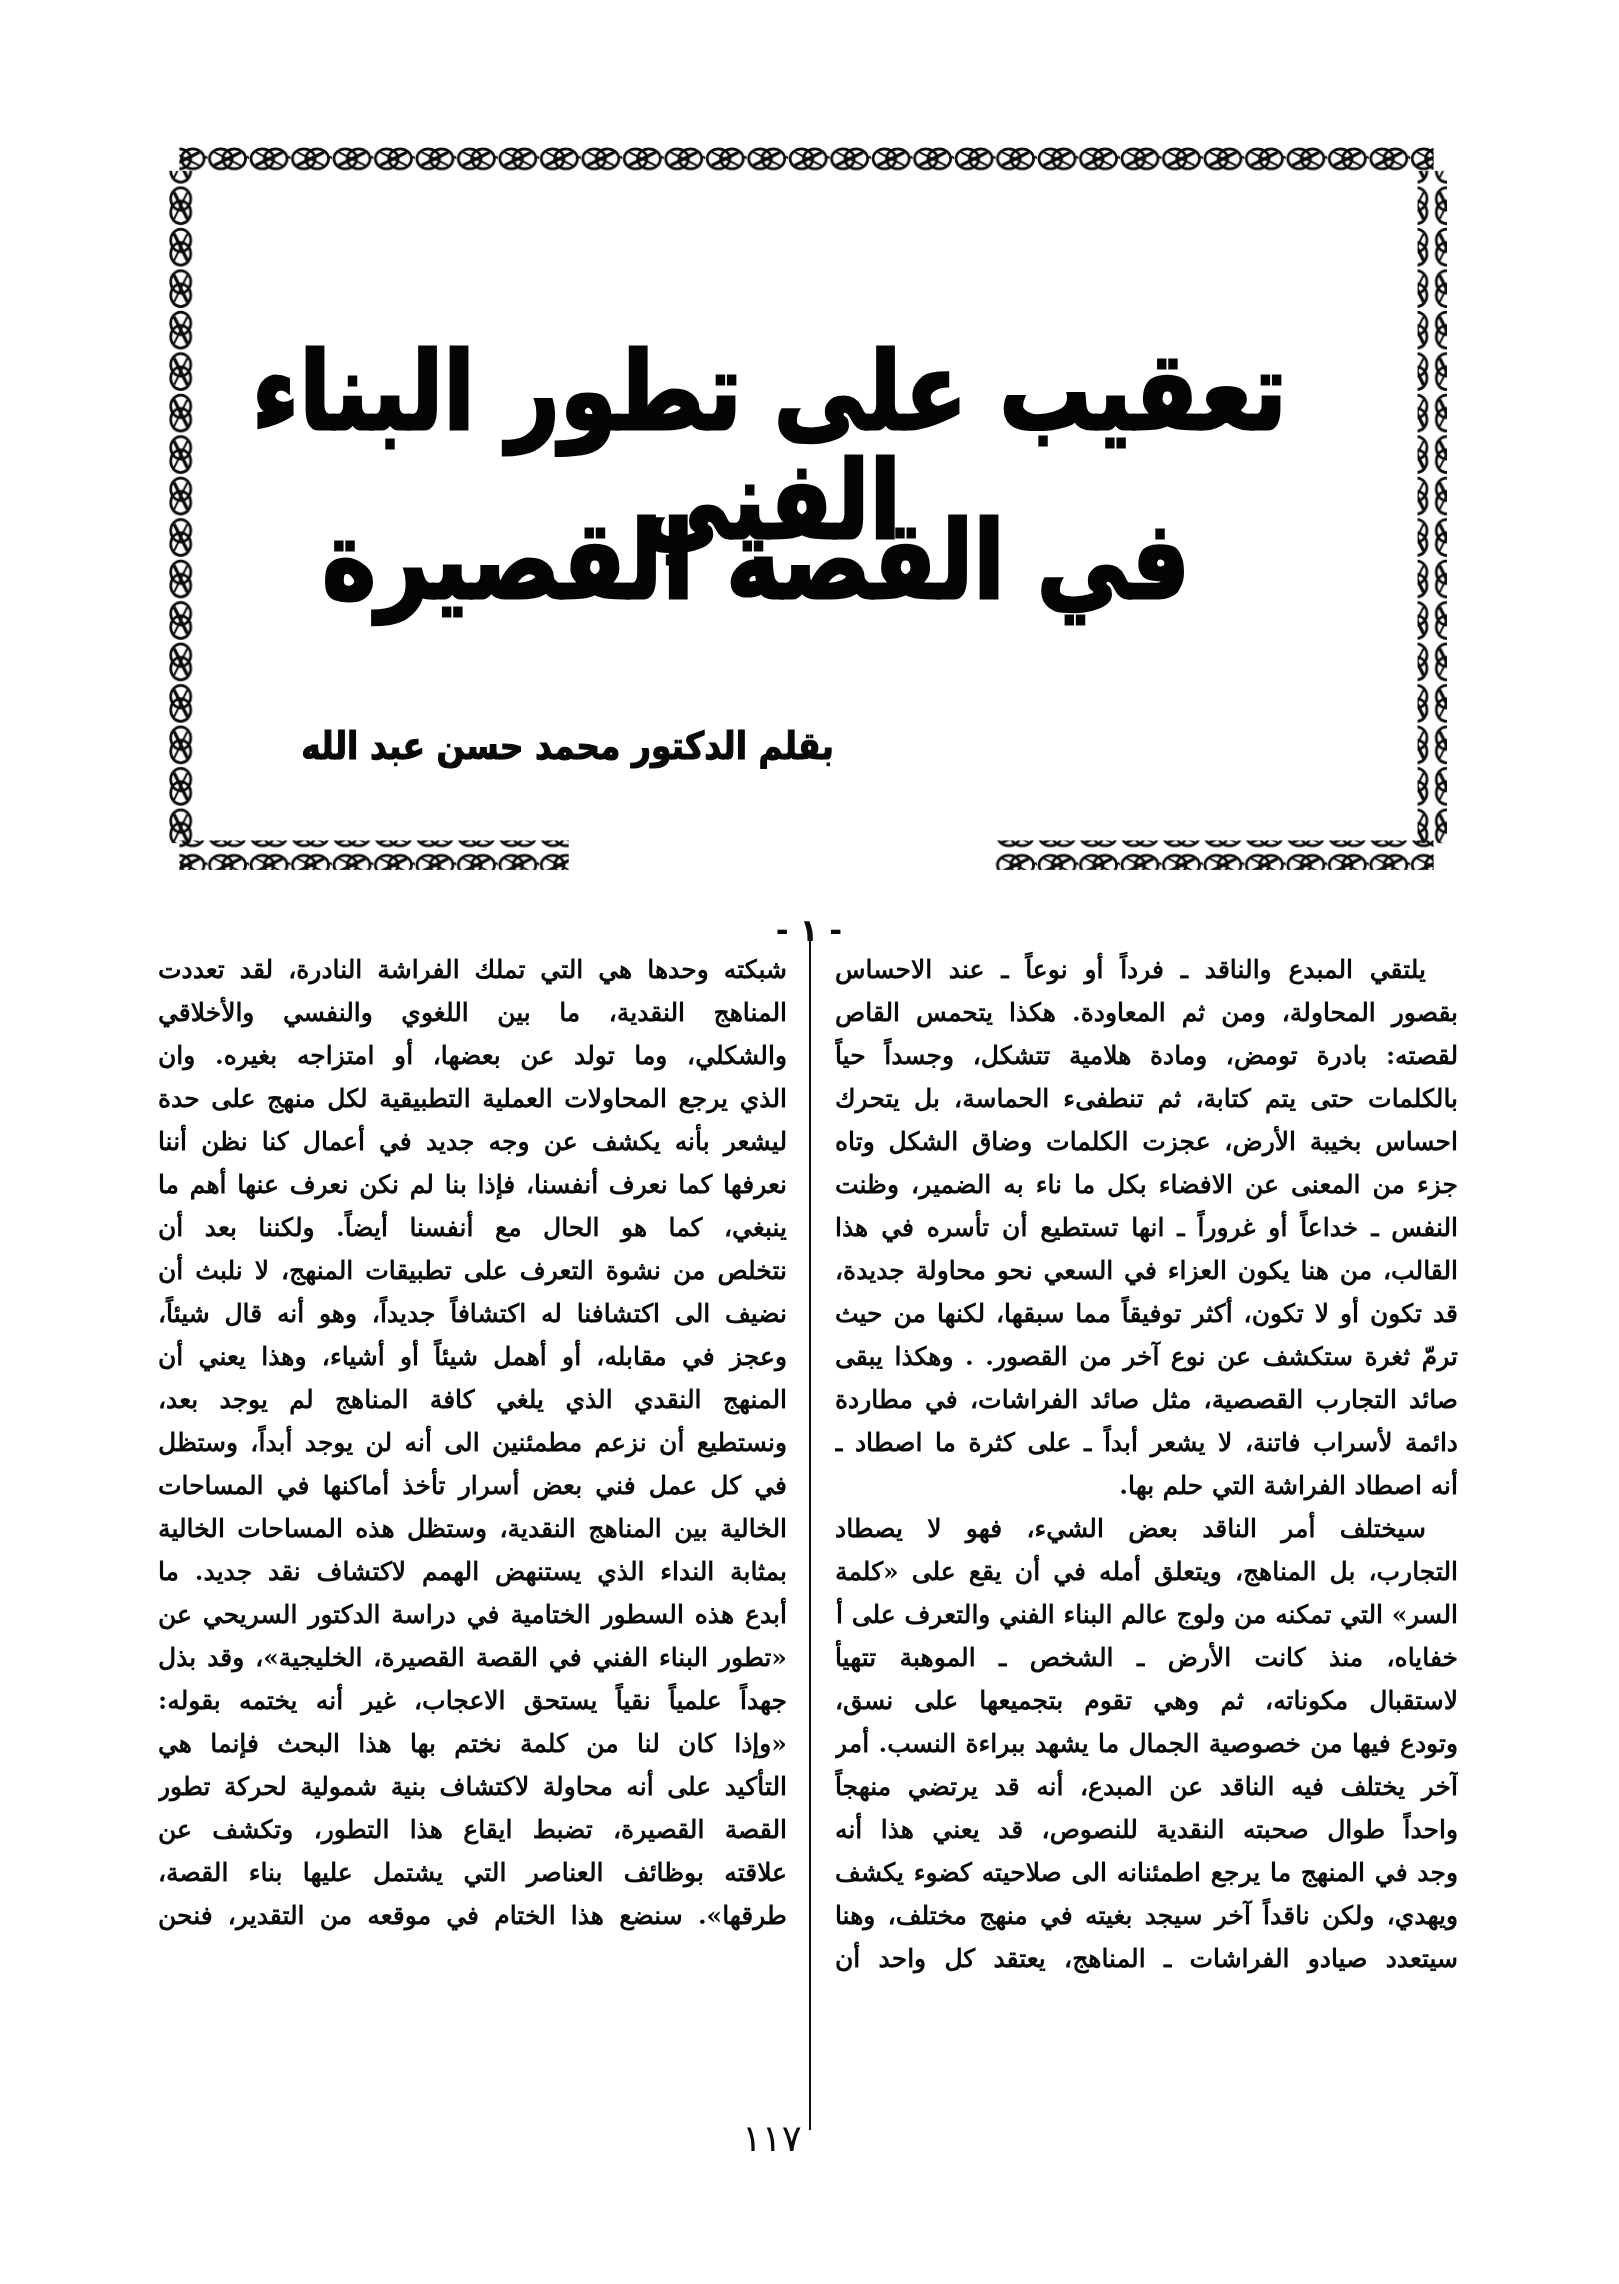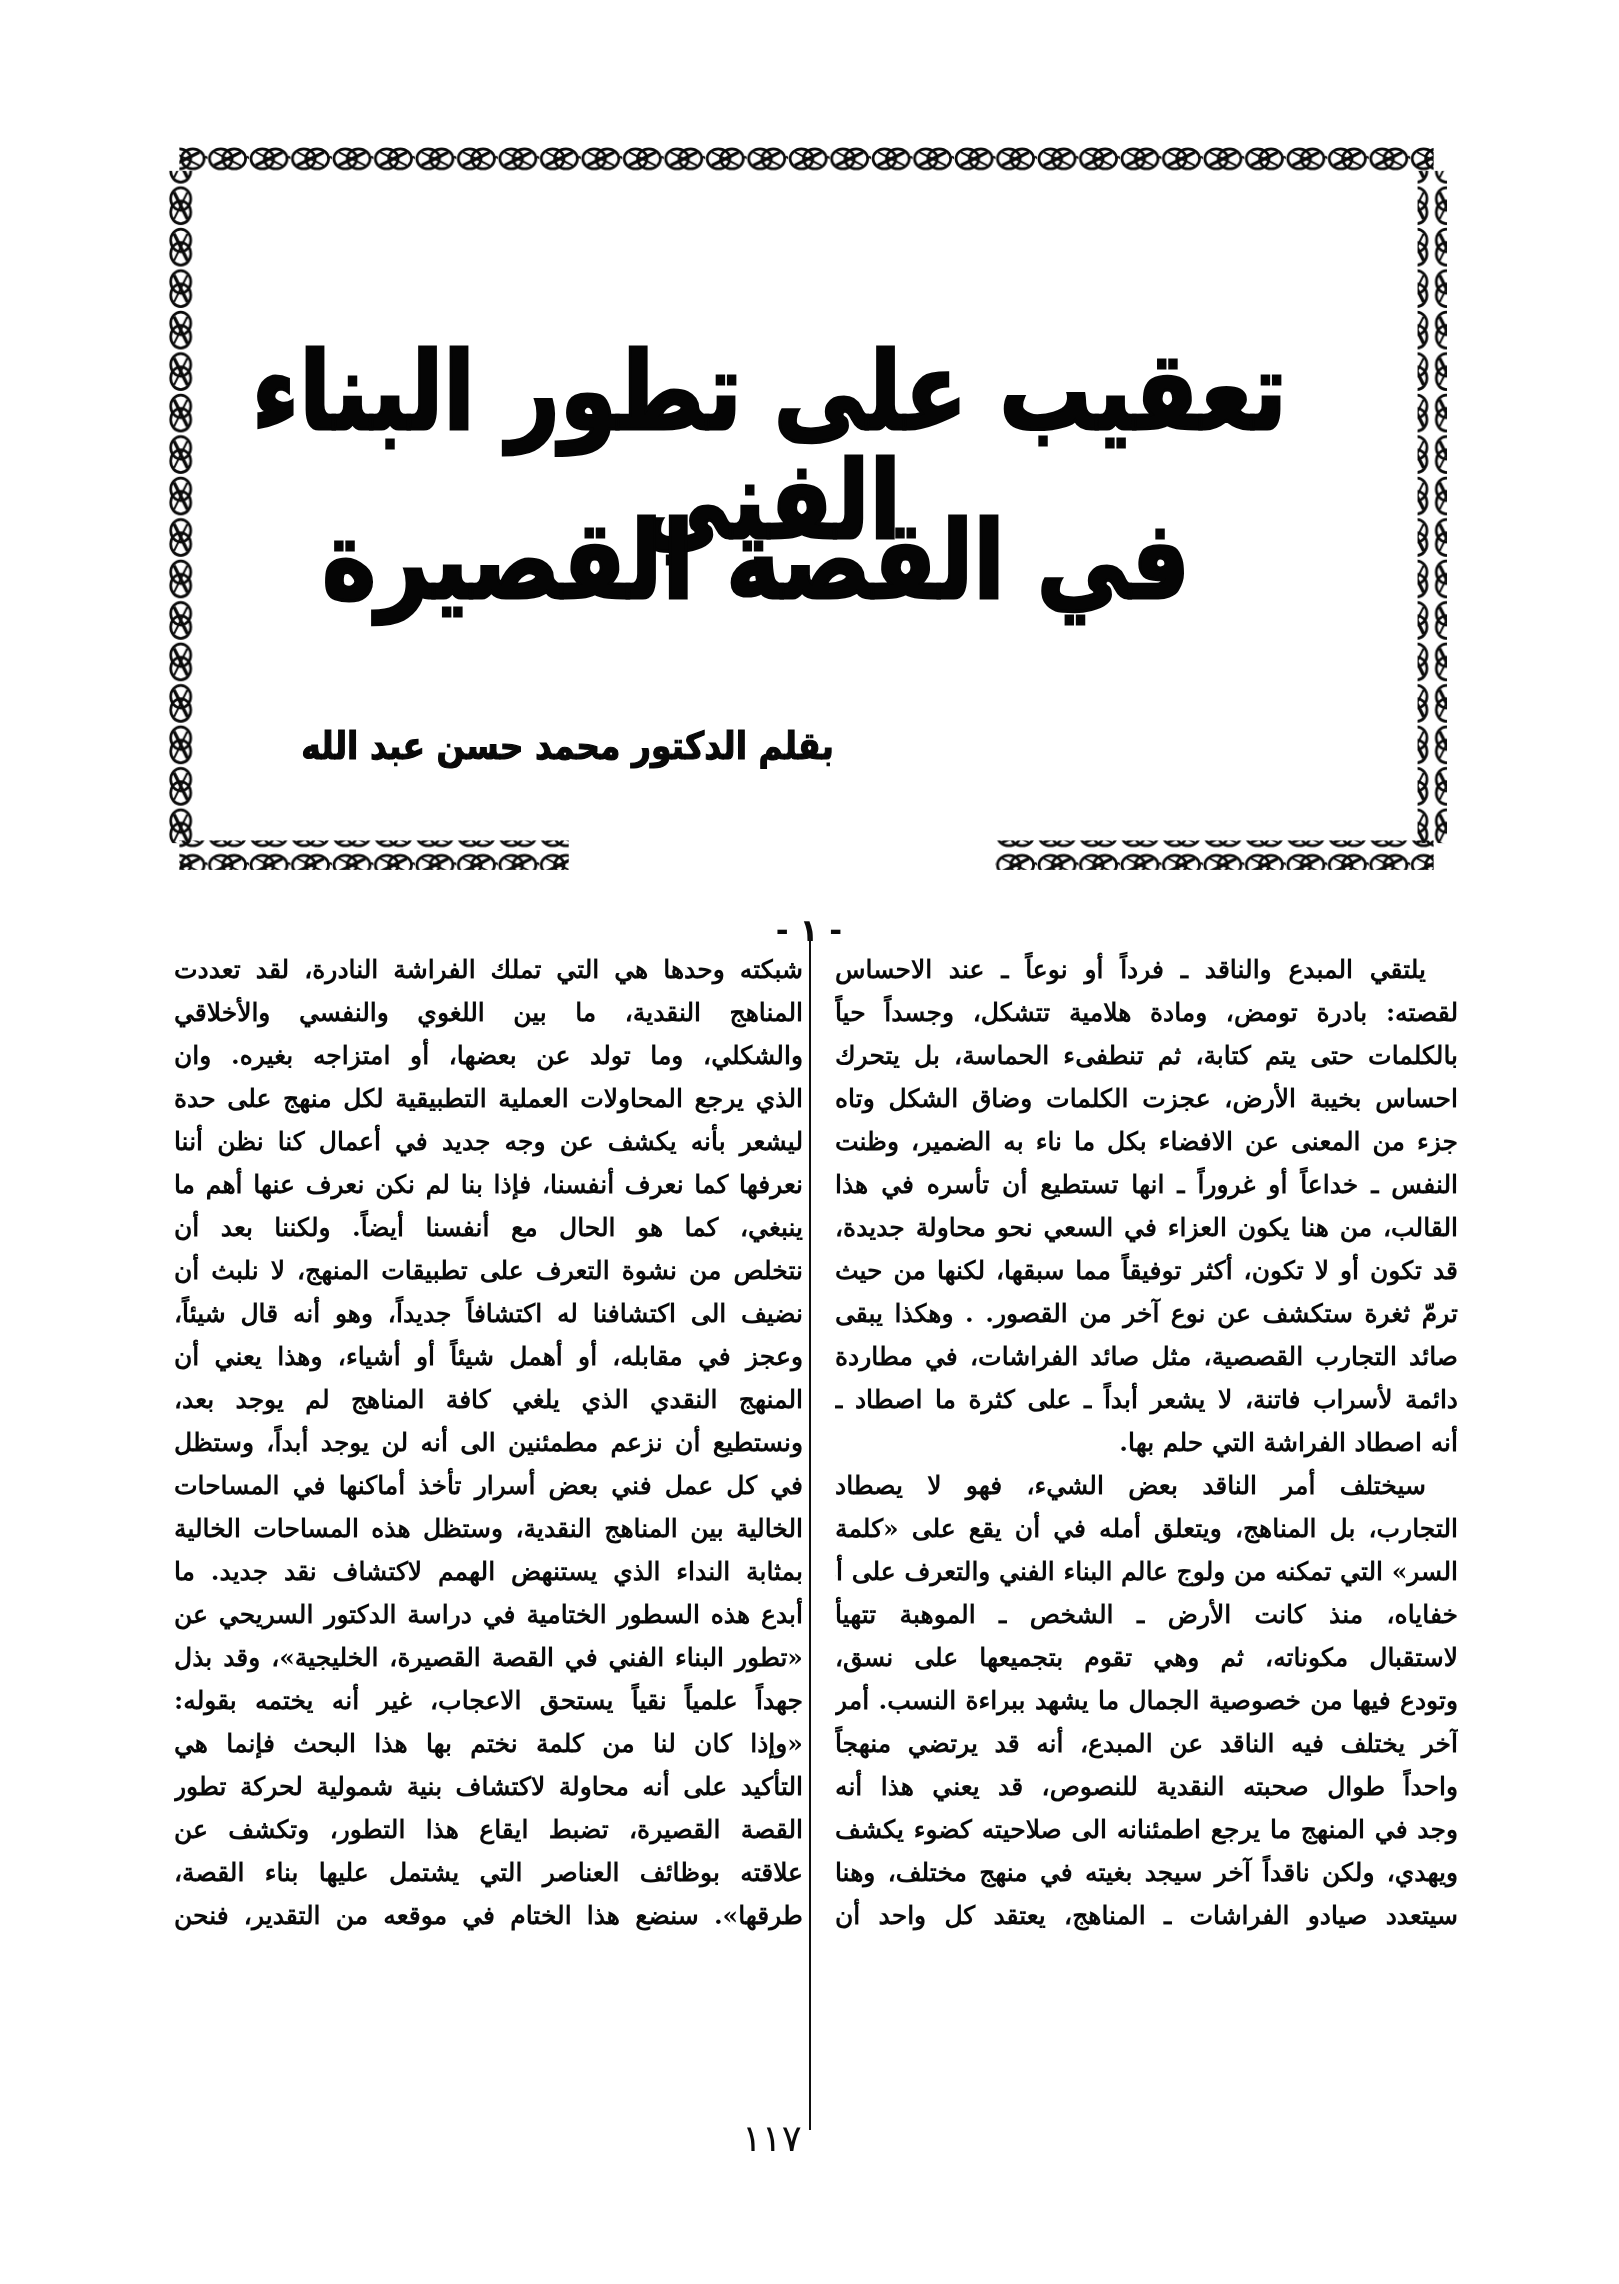--- a/index.html
+++ b/index.html
@@ -80,21 +80,21 @@
       position: absolute;
       top: 948px;
       font-family: "DejaVu Serif", "Liberation Serif", serif;
       font-weight: bold;
       font-size: 25px;
       line-height: 43px;
       text-align: justify;
       text-align-last: auto;
     }
     .column.right { left: 835px; width: 623px; }
-    .column.left  { left: 174px;  width: 629px; }
+    .column.left  { left: 158px;  width: 629px; }
     .column .line {
       display: block;
       height: 43px;
       white-space: nowrap;
       overflow: hidden;
       text-align: justify;
       text-align-last: justify;
     }
     .column .line.last { text-align-last: right; }
     .column .line.indent { padding-right: 32px; }
@@ -158,20 +158,21 @@
   <div class="title-line l1">تعقيب على تطور البناء الفني</div>
   <div class="title-line l2">في القصة القصيرة</div>
 </div>
 
 <div class="byline">بقلم الدكتور محمد حسن عبد الله</div>
 
 <div class="section-marker">- ١ -</div>
 
 <div class="column right">
   <span class="line indent">يلتقي المبدع والناقد ـ فرداً أو نوعاً ـ عند الاحساس</span>
+  <span class="line">بقصور المحاولة، ومن ثم المعاودة. هكذا يتحمس القاص</span>
   <span class="line">لقصته: بادرة تومض، ومادة هلامية تتشكل، وجسداً حياً</span>
   <span class="line">بالكلمات حتى يتم كتابة، ثم تنطفىء الحماسة، بل يتحرك</span>
   <span class="line">احساس بخيبة الأرض، عجزت الكلمات وضاق الشكل وتاه</span>
   <span class="line">جزء من المعنى عن الافضاء بكل ما ناء به الضمير، وظنت</span>
   <span class="line">النفس ـ خداعاً أو غروراً ـ انها تستطيع أن تأسره في هذا</span>
   <span class="line">القالب، من هنا يكون العزاء في السعي نحو محاولة جديدة،</span>
   <span class="line">قد تكون أو لا تكون، أكثر توفيقاً مما سبقها، لكنها من حيث</span>
   <span class="line">ترمّ ثغرة ستكشف عن نوع آخر من القصور. . وهكذا يبقى</span>
   <span class="line">صائد التجارب القصصية، مثل صائد الفراشات، في مطاردة</span>
   <span class="line">دائمة لأسراب فاتنة، لا يشعر أبداً ـ على كثرة ما اصطاد ـ</span>

